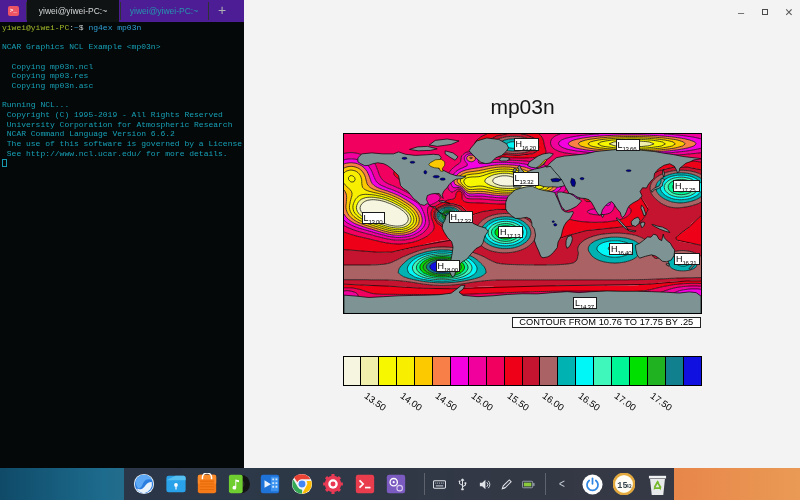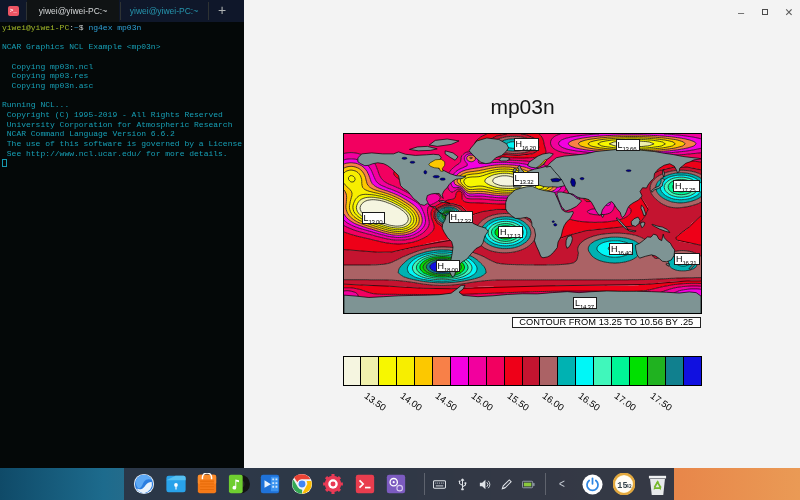--- a/index.html
+++ b/index.html
@@ -1,18 +1,18 @@
 <!DOCTYPE html>
 <html><head><meta charset="utf-8"><style>
 *{margin:0;padding:0;box-sizing:border-box}
 html,body{width:800px;height:500px;overflow:hidden;font-family:"Liberation Sans",sans-serif}
 #desk{position:absolute;inset:0;background:linear-gradient(90deg,#0f4a68 0%,#1d6b8d 13%,#63707a 40%,#b97a50 62%,#e8874a 85%,#ea9a55 100%)}
 
 #term{position:absolute;left:0;top:0;width:244px;height:468px;background:#040808}
-#tabbar{position:absolute;left:0;top:0;width:100%;height:22px;background:#0f172a}
+#tabbar{position:absolute;left:0;top:0;width:100%;height:22px;background:#4c1d95}
 #tico{position:absolute;left:7.5px;top:6px;width:11.5px;height:10px;background:#ed5565;border-radius:2px;color:#fff;font:bold 6px/10px "Liberation Mono",monospace;text-align:center}
 .tsep{position:absolute;top:2px;width:1px;height:18px;background:#2e3233}
 #tab1{position:absolute;left:27px;top:0;width:92px;height:22px;background:#101314;color:#d4d7d8;font-size:8.5px;line-height:22px;text-align:center}
 #tab2{position:absolute;left:120px;top:0;width:88px;height:22px;color:#2696ae;font-size:8.5px;line-height:22px;text-align:center}
 #plus{position:absolute;left:211px;top:0;width:22px;height:22px;color:#aeb2b3;font-size:14px;line-height:21px;text-align:center;font-weight:400}
 #tbody{position:absolute;left:2px;top:23.2px;width:242px;font:8px/9.65px "Liberation Mono",monospace;white-space:pre;letter-spacing:0}
 .tl{height:9.65px;white-space:pre}
 .g{color:#a3b929}.w{color:#c9cccc}.b{color:#2e9fd4}.t{color:#17a0b6}
 .cur{display:inline-block;width:4.8px;height:8.6px;border:1px solid #1798ae;margin-top:.5px}
 
@@ -244,21 +244,21 @@
 <div class="hl" style="left:512.5px;top:171.5px;width:26px;height:14px"><span class="big">L</span><span class="sm">13.32</span></div>
 <div class="hl" style="left:673px;top:180px;width:27px;height:12px"><span class="big">H</span><span class="sm">17.25</span></div>
 <div class="hl" style="left:361.5px;top:212px;width:23px;height:12px"><span class="big">L</span><span class="sm">13.00</span></div>
 <div class="hl" style="left:448.5px;top:211px;width:24px;height:12px"><span class="big">H</span><span class="sm">17.32</span></div>
 <div class="hl" style="left:498px;top:226px;width:25px;height:12px"><span class="big">H</span><span class="sm">17.13</span></div>
 <div class="hl" style="left:609px;top:242.5px;width:24px;height:12px"><span class="big">H</span><span class="sm">16.40</span></div>
 <div class="hl" style="left:674px;top:253px;width:26px;height:12px"><span class="big">H</span><span class="sm">16.31</span></div>
 <div class="hl" style="left:435.5px;top:260px;width:24px;height:12px"><span class="big">H</span><span class="sm">18.00</span></div>
 <div class="hl" style="left:573px;top:297px;width:24px;height:12px"><span class="big">L</span><span class="sm">14.37</span></div>
 
-<div id="cinfo">CONTOUR FROM 13.25 TO 10.56 BY .25</div>
+<div id="cinfo">CONTOUR FROM 10.76 TO 17.75 BY .25</div>
 <div id="lbar">
     <i style="background:#f5f5e0"></i>
     <i style="background:#f0f0ac"></i>
     <i style="background:#f7f700"></i>
     <i style="background:#f7ee00"></i>
     <i style="background:#fcc800"></i>
     <i style="background:#f88048"></i>
     <i style="background:#f500e1"></i>
     <i style="background:#f2009e"></i>
     <i style="background:#f20060"></i>

